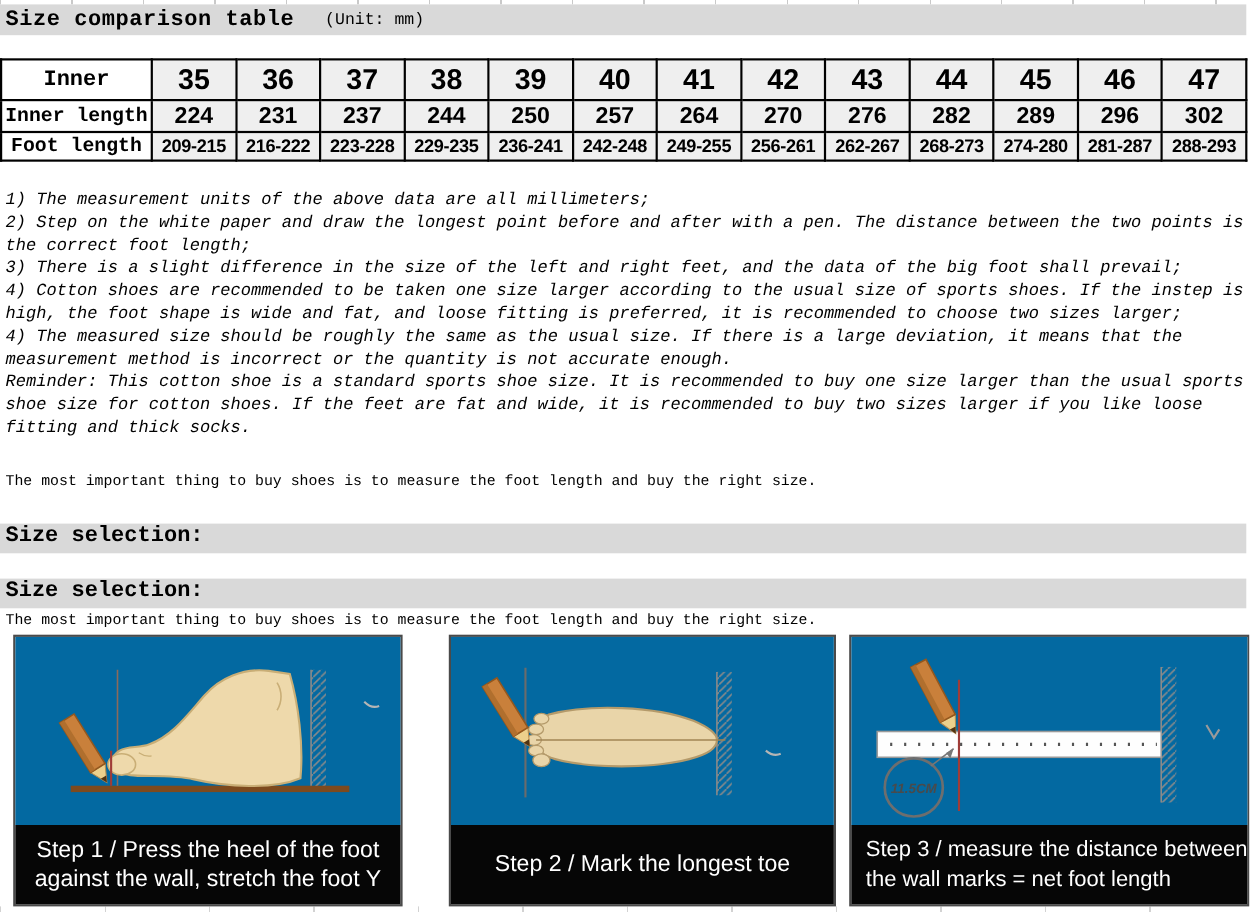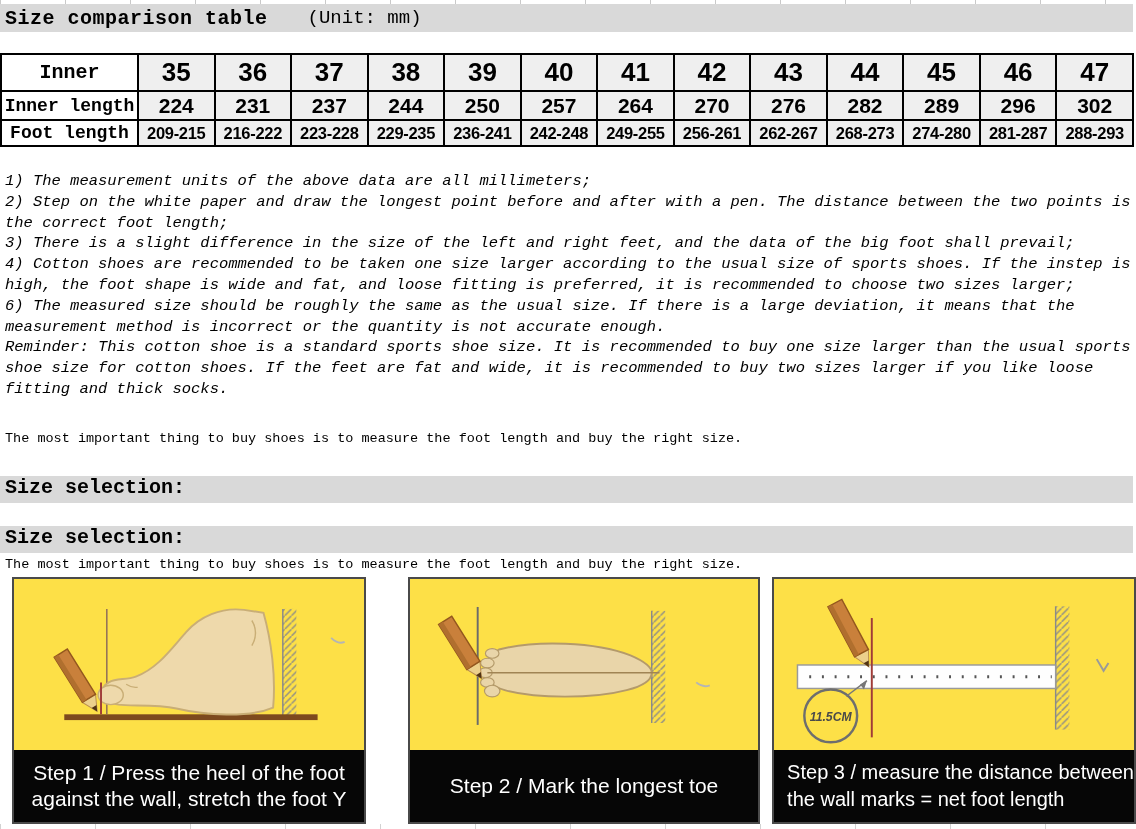--- a/index.html
+++ b/index.html
@@ -5,21 +5,21 @@
   html,body{margin:0;padding:0;background:#fff;}
   .page{position:relative;width:1136px;height:829px;background:#fff;overflow:hidden;
         font-family:"Liberation Mono",monospace;color:#000;}
 
   .edge-strip{width:1136px;background:#fff;}
   .edge-strip.top{height:4px;background-image:repeating-linear-gradient(90deg,#c9c9c9 0,#c9c9c9 1px,transparent 1px,transparent 65px);}
   .edge-strip.bottom{height:9px;background-image:repeating-linear-gradient(90deg,#d2d2d2 0,#d2d2d2 1px,transparent 1px,transparent 95px);}
 
   .title-bar{width:1133px;height:28px;background:#d9d9d9;display:flex;align-items:center;padding-left:5px;box-sizing:border-box;gap:20px;}
   .title-main{font-size:20px;font-weight:bold;letter-spacing:.5px;}
-  .title-unit{font-size:19px;margin-left:20px;}
+  .title-unit{font-size:15px;margin-left:8px;}
 
   table.size-table{margin-top:21px;width:1134px;border-collapse:collapse;table-layout:fixed;}
   table.size-table td{border:2px solid #000;padding:0;text-align:center;vertical-align:middle;overflow:hidden;white-space:nowrap;}
   table.size-table td.label{background:#fff;font-family:"Liberation Mono",monospace;font-weight:600;}
   table.size-table td.val{background:#efefef;font-family:"Liberation Sans",sans-serif;font-weight:bold;}
   table.size-table col.c-label{width:137px;}
   tr.row0 td{height:35px;}  tr.row0 td.label{font-size:20px;} tr.row0 td.val{font-size:26px;}
   tr.row1 td{height:27px;}  tr.row1 td.label{font-size:18px;} tr.row1 td.val{font-size:21px;}
   tr.row2 td{height:24px;}  tr.row2 td.label{font-size:18px;} tr.row2 td.val{font-size:16.5px;letter-spacing:-0.3px;}
 
@@ -33,21 +33,21 @@
   .section-bar{width:1133px;height:27px;background:#d9d9d9;display:flex;align-items:flex-start;
                padding-left:5px;box-sizing:border-box;font-size:20px;font-weight:bold;}
   .section-bar.first{margin-top:28px;}
   .section-bar.second{margin-top:23px;}
 
   .panels{margin-top:3px;padding-left:12px;display:flex;}
   .panel{height:247px;border:2px solid #4a4a4a;box-sizing:border-box;background:#fff;display:flex;flex-direction:column;}
   .panel.p1{width:366px;margin-right:10px;}
   .panel.p2{width:364px;margin-right:12px;margin-left:32px;}
   .panel.p3{width:372px;}
-  .panel-art{flex:1;position:relative;background:#fde047;}
+  .panel-art{flex:1;position:relative;background:#0369a1;}
   .panel-art svg{display:block;width:100%;height:100%;}
   .panel-caption{height:72px;background:#060606;color:#fff;font-family:"Liberation Sans",sans-serif;
                  display:flex;flex-direction:column;justify-content:center;align-items:center;}
   .panel.p1 .panel-caption{font-size:21px;line-height:26px;}
   .panel.p2 .panel-caption{font-size:21px;line-height:26px;}
   .panel.p3 .panel-caption{font-size:20px;line-height:27px;align-items:flex-start;padding-left:13px;box-sizing:border-box;}
   .cap-line{white-space:nowrap;}
 </style>
 </head>
 <body>
@@ -128,21 +128,21 @@
           <td class="val">288-293</td>
         </tr>
       </tbody>
   </table>
 
   <div class="notes">
       <p>1) The measurement units of the above data are all millimeters;</p>
       <p>2) Step on the white paper and draw the longest point before and after with a pen. The distance between the two points is the correct foot length;</p>
       <p>3) There is a slight difference in the size of the left and right feet, and the data of the big foot shall prevail;</p>
       <p>4) Cotton shoes are recommended to be taken one size larger according to the usual size of sports shoes. If the instep is high, the foot shape is wide and fat, and loose fitting is preferred, it is recommended to choose two sizes larger;</p>
-      <p>6) The measured size should be roughly the same as the usual size. If there is a large deviation, it means that the measurement method is incorrect or the quantity is not accurate enough.</p>
+      <p>4) The measured size should be roughly the same as the usual size. If there is a large deviation, it means that the measurement method is incorrect or the quantity is not accurate enough.</p>
       <p>Reminder: This cotton shoe is a standard sports shoe size. It is recommended to buy one size larger than the usual sports shoe size for cotton shoes. If the feet are fat and wide, it is recommended to buy two sizes larger if you like loose fitting and thick socks.</p>
     </div>
 
   <div class="tip first">The most important thing to buy shoes is to measure the foot length and buy the right size.</div>
 
   <div class="section-bar first">
     <span>Size selection:</span>
   </div>
 
   <div class="section-bar second">

